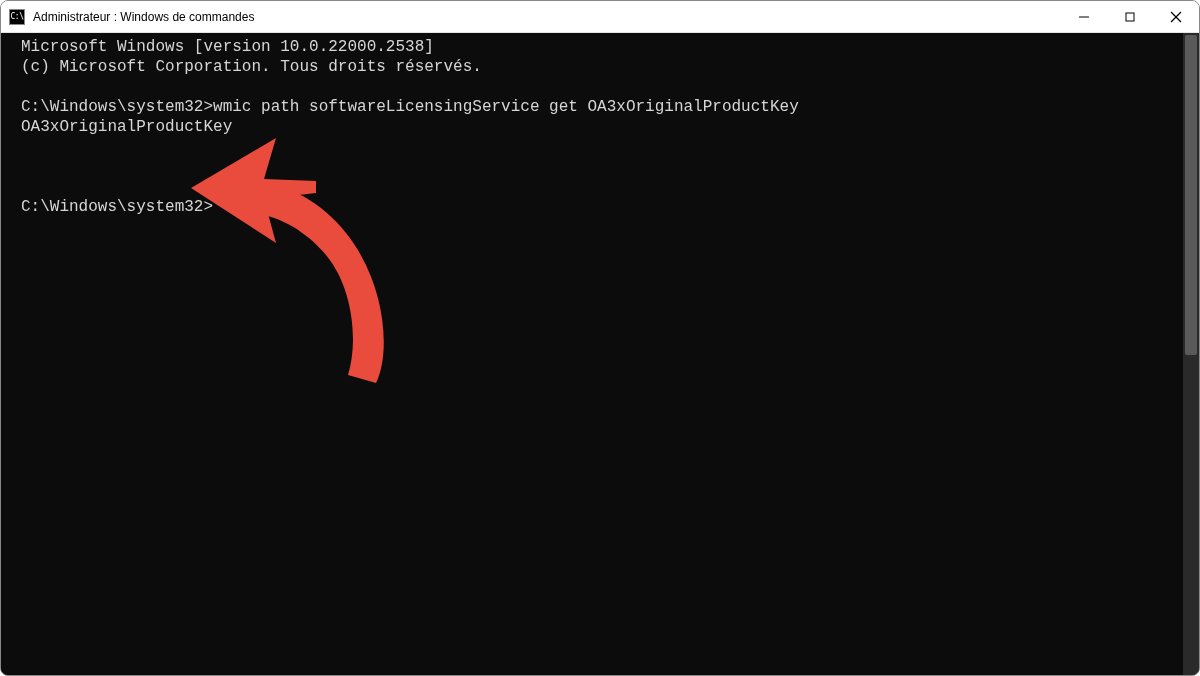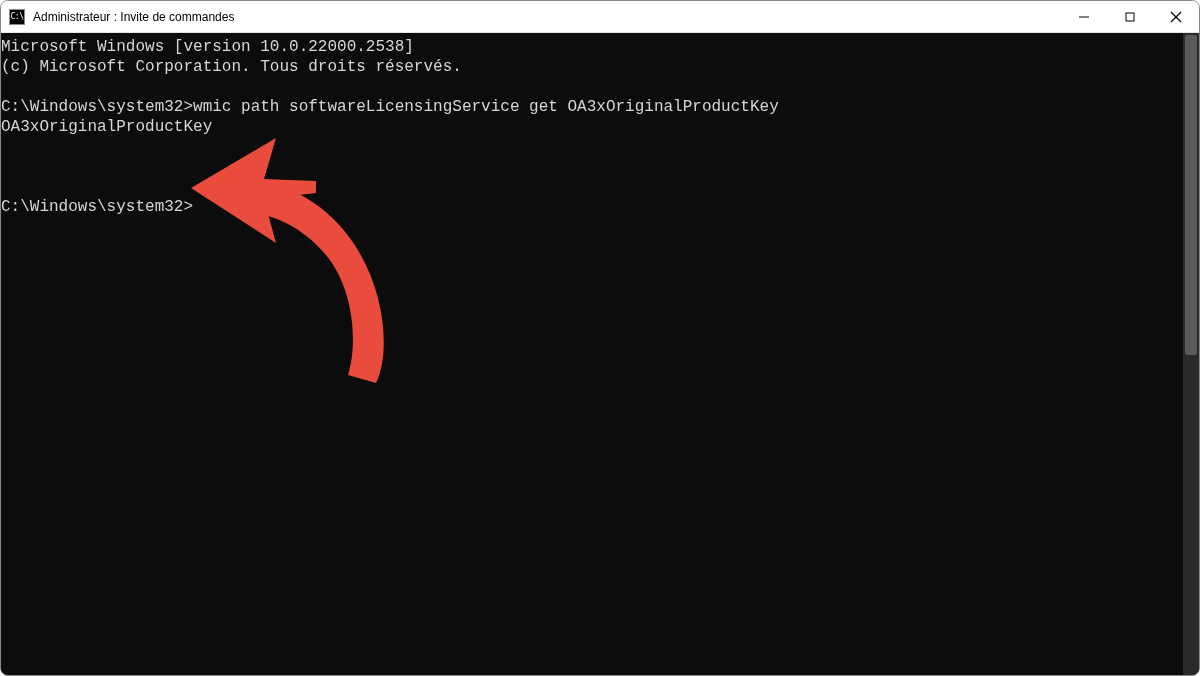--- a/index.html
+++ b/index.html
@@ -72,21 +72,21 @@
       background: #0c0c0c;
       position: relative;
     }
     .terminal {
       flex: 1 1 auto;
       background: #0c0c0c;
       color: #d6d6d6;
       font-family: Consolas, "Courier New", monospace;
       font-size: 16px;
       line-height: 1.25;
-      padding: 4px 0;
+      padding: 4px 20px;
       white-space: pre;
       overflow: hidden;
     }
     .terminal-line { white-space: pre; }
 
     .scrollbar {
       width: 16px;
       background: #2a2a2a;
       position: relative;
     }
@@ -111,21 +111,21 @@
   </style>
 </head>
 <body>
 
 <div class="window">
 
   <div class="titlebar">
     <div class="titlebar-icon">
       <span class="titlebar-icon-inner">C:\</span>
     </div>
-    <div class="titlebar-text">Administrateur : Invite de commandes</div>
+    <div class="titlebar-text">Administrateur : Windows de commandes</div>
     <div class="titlebar-spacer"></div>
     <div class="win-controls">
       <div class="win-btn">
         <svg viewBox="0 0 10 10">
           <line x1="0" y1="5" x2="10" y2="5" stroke="#000" stroke-width="1"></line>
         </svg>
       </div>
       <div class="win-btn">
         <svg viewBox="0 0 10 10">
           <rect x="1" y="1" width="8" height="8" fill="none" stroke="#000" stroke-width="1"></rect>

